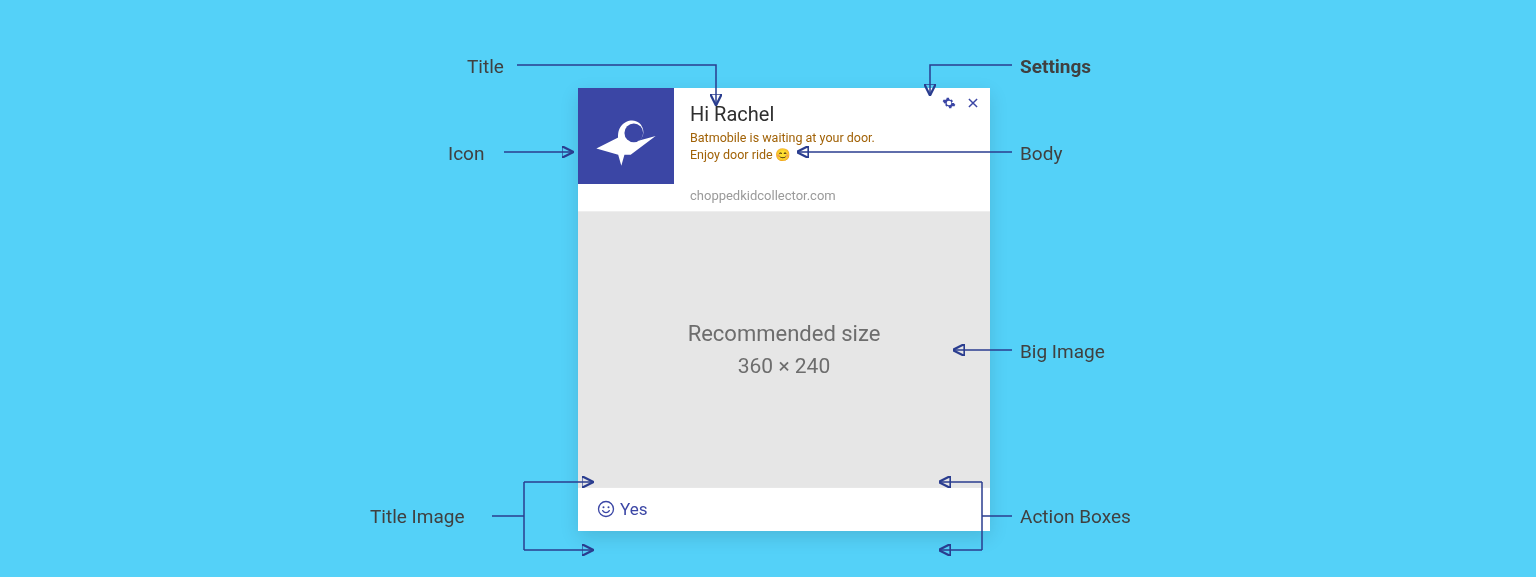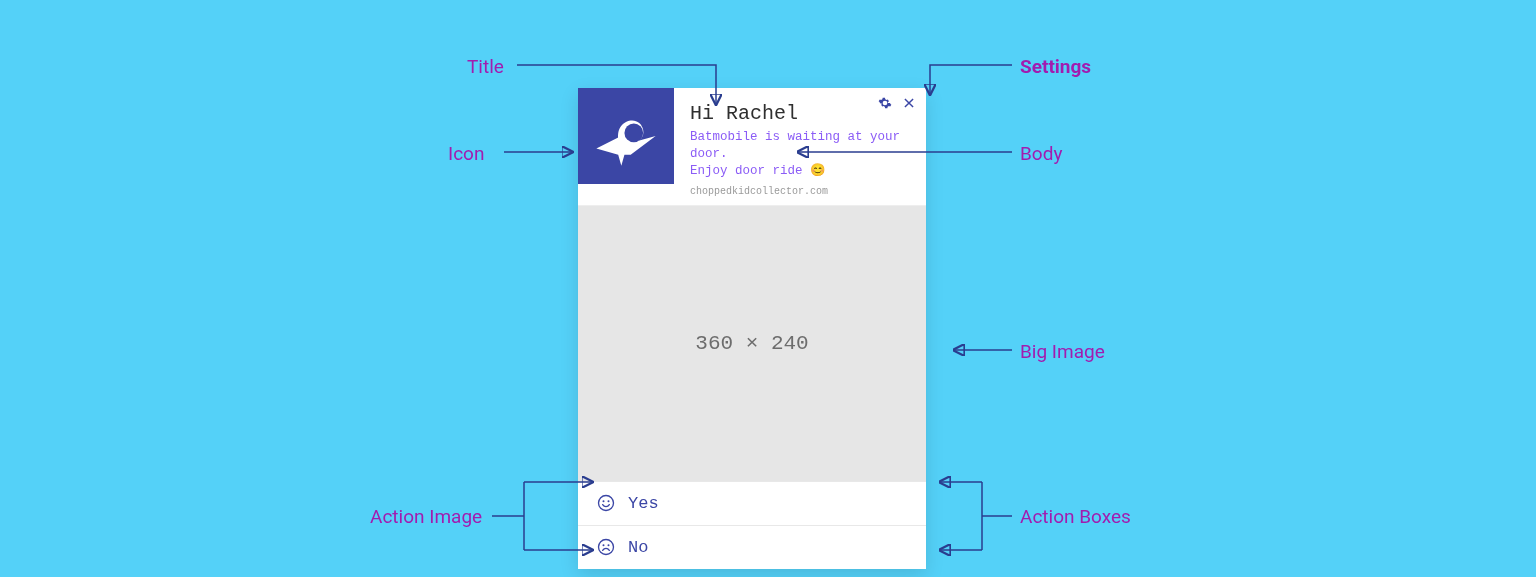--- a/index.html
+++ b/index.html
@@ -8,63 +8,62 @@
     height: 577px;
     background: #54d1f8;
     font-family: -apple-system, BlinkMacSystemFont, "Segoe UI", Roboto, "Helvetica Neue", Arial, sans-serif;
     position: relative;
     overflow: hidden;
   }
   .notif {
     position: absolute;
     left: 578px;
     top: 88px;
-    width: 348px;
+    width: 412px;
     background: #ffffff;
     box-shadow: 0 6px 18px rgba(0,0,0,.12);
-    font-family: Liberation Mono, monospace;
   }
   .notif-header { display: flex; position: relative; }
   .notif-icon {
     width: 96px; height: 96px; flex: none;
     background: #3b46a5;
     display: flex; align-items: center; justify-content: center;
   }
   .notif-text { padding: 14px 16px 8px 16px; flex: 1; }
   .notif-title { font-size: 20px; color: #2f2f2f; margin-bottom: 4px; }
-  .notif-body  { font-size: 12.5px; color: #8b5cf6; line-height: 1.35; }
-  .notif-domain{ font-size: 10px; color: #9a9a9a; margin-top: 6px; }
+  .notif-body  { font-size: 12.5px; color: #a16207; line-height: 1.35; }
+  .notif-domain{ font-size: 13px; color: #9a9a9a; margin-top: 24px; }
   .notif-controls {
     position: absolute; top: 8px; right: 10px;
     display: flex; gap: 10px; align-items: center;
     color: #3b46a5;
   }
   .notif-controls svg { width: 14px; height: 14px; display:block; }
   .big-image {
     width: 100%; height: 276px;
     background: #e6e6e6;
     border-top: 1px solid #eee;
     display: flex; flex-direction: column;
     align-items: center; justify-content: center;
     color: #6d6d6d;
   }
   .big-image .l1 { font-size: 22px; margin-bottom: 8px; }
   .big-image .l2 { font-size: 21px; }
   .action-row {
     height: 44px; display: flex; align-items: center;
-    padding: 0 18px; gap: 12px;
+    padding: 0 18px; gap: 4px;
     border-top: 1px solid #e8e8e8;
     color: #3b46a5; font-size: 17px;
   }
   .action-row svg { width: 20px; height: 20px; }
 
   
   .ann {
     position: absolute;
-    color: #a21caf;
+    color: #404040;
     font-size: 19px;
     white-space: nowrap;
   }
   svg.annotations { position: absolute; left:0; top:0; width:1536px; height:577px; pointer-events:none; }
   svg.annotations path, svg.annotations line { stroke:#2a3d8f; stroke-width:1.5; fill:none; }
 </style>
 </head>
 <body>
 
 <div class="notif">
@@ -94,50 +93,42 @@
       </span>
       <span>
         <svg viewBox="0 0 24 24">
           <path stroke="#3b46a5" stroke-width="2.5" d="M5 5l14 14M19 5L5 19"></path>
         </svg>
       </span>
     </div>
   </div>
 
   <div class="big-image">
+    <div class="l1">Recommended size</div>
     <div class="l2">360 × 240</div>
   </div>
 
   <div class="action-row">
     <svg viewBox="0 0 24 24">
       <circle cx="12" cy="12" r="9" stroke="#3b46a5" stroke-width="1.6" fill="none"></circle>
       <circle cx="9" cy="10" r="1.2" fill="#3b46a5"></circle>
         <circle cx="15" cy="10" r="1.2" fill="#3b46a5"></circle>
       <path d="M8 14c1 1.6 2.4 2.4 4 2.4s3-.8 4-2.4" stroke="#3b46a5" stroke-width="1.6" fill="none" stroke-linecap="round"></path>
     </svg>
     <span>Yes</span>
   </div>
 
-  <div class="action-row">
-    <svg viewBox="0 0 24 24">
-      <circle cx="12" cy="12" r="9" stroke="#3b46a5" stroke-width="1.6" fill="none"></circle>
-      <circle cx="9" cy="10" r="1.2" fill="#3b46a5"></circle>
-        <circle cx="15" cy="10" r="1.2" fill="#3b46a5"></circle>
-      <path d="M8 16c1-1.6 2.4-2.4 4-2.4s3 .8 4 2.4" stroke="#3b46a5" stroke-width="1.6" fill="none" stroke-linecap="round"></path>
-    </svg>
-    <span>No</span>
-  </div>
 </div>
 
 <div class="ann" style="left:467px; top:55px;">Title</div>
 <div class="ann" style="left:1020px;top:55px;font-weight:bold;">Settings</div>
 <div class="ann" style="left:448px; top:142px;">Icon</div>
 <div class="ann" style="left:1020px;top:142px;">Body</div>
 <div class="ann" style="left:1020px;top:340px;">Big Image</div>
-<div class="ann" style="left:370px; top:505px;">Action Image</div>
+<div class="ann" style="left:370px; top:505px;">Title Image</div>
 <div class="ann" style="left:1020px;top:505px;">Action Boxes</div>
 
 <svg class="annotations">
   <defs>
     <marker id="arr" markerWidth="8" markerHeight="8" refX="7" refY="4" orient="auto">
       <path d="M0 0 L8 4 L0 8 z" fill="#2a3d8f"></path>
     </marker>
   </defs>
 
   <path d="M517 65 H716 V104" marker-end="url(#arr)"></path>

